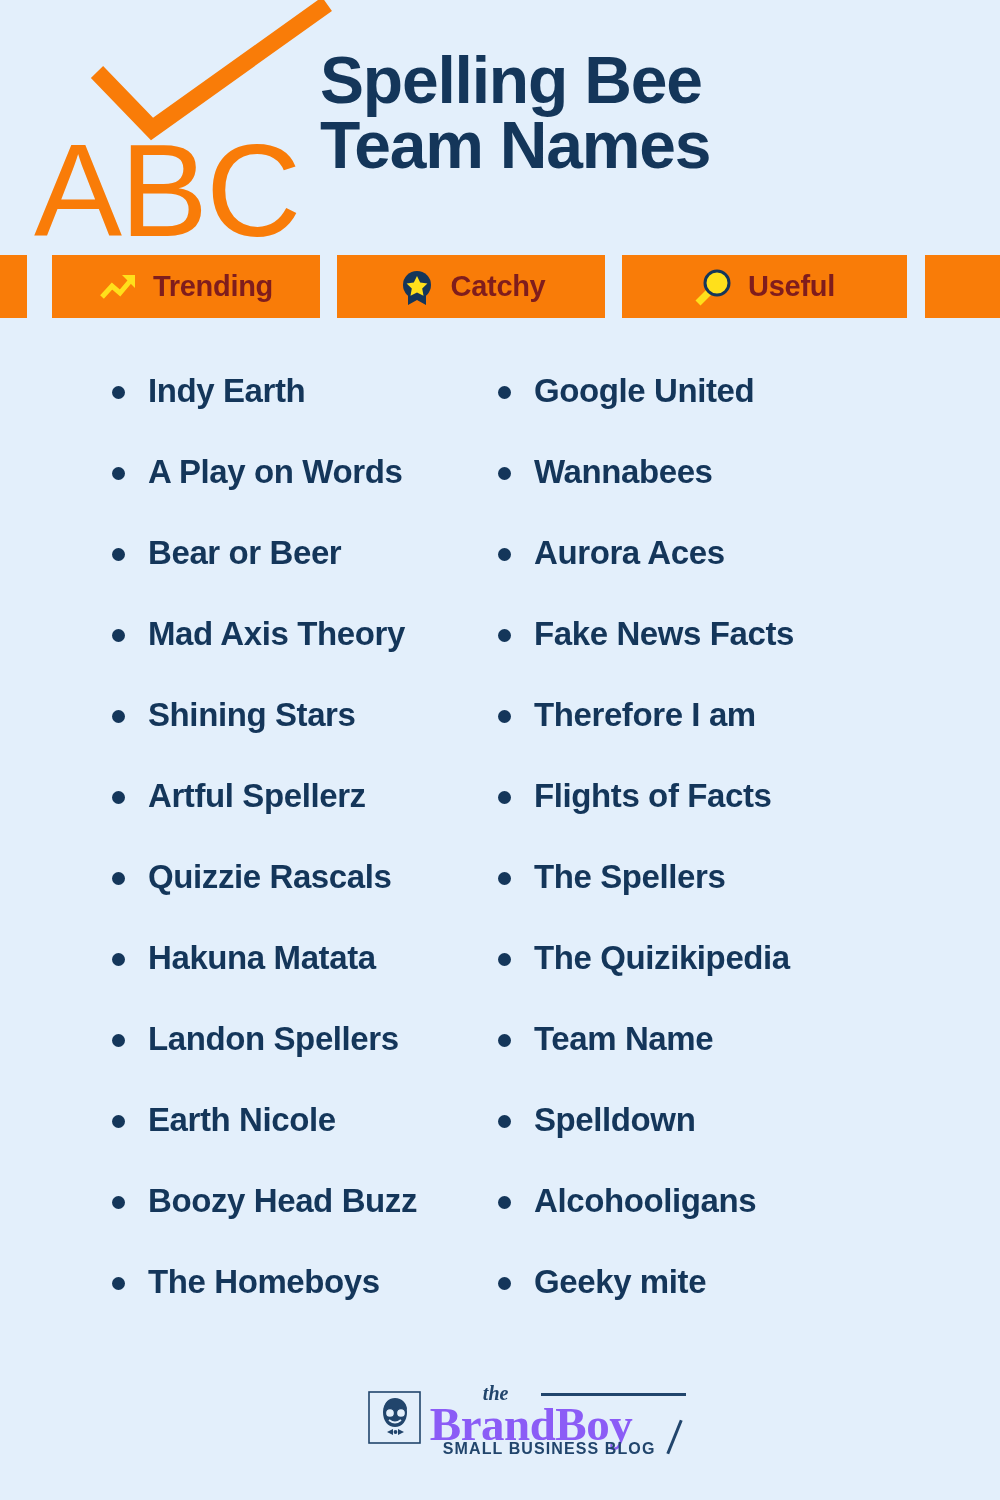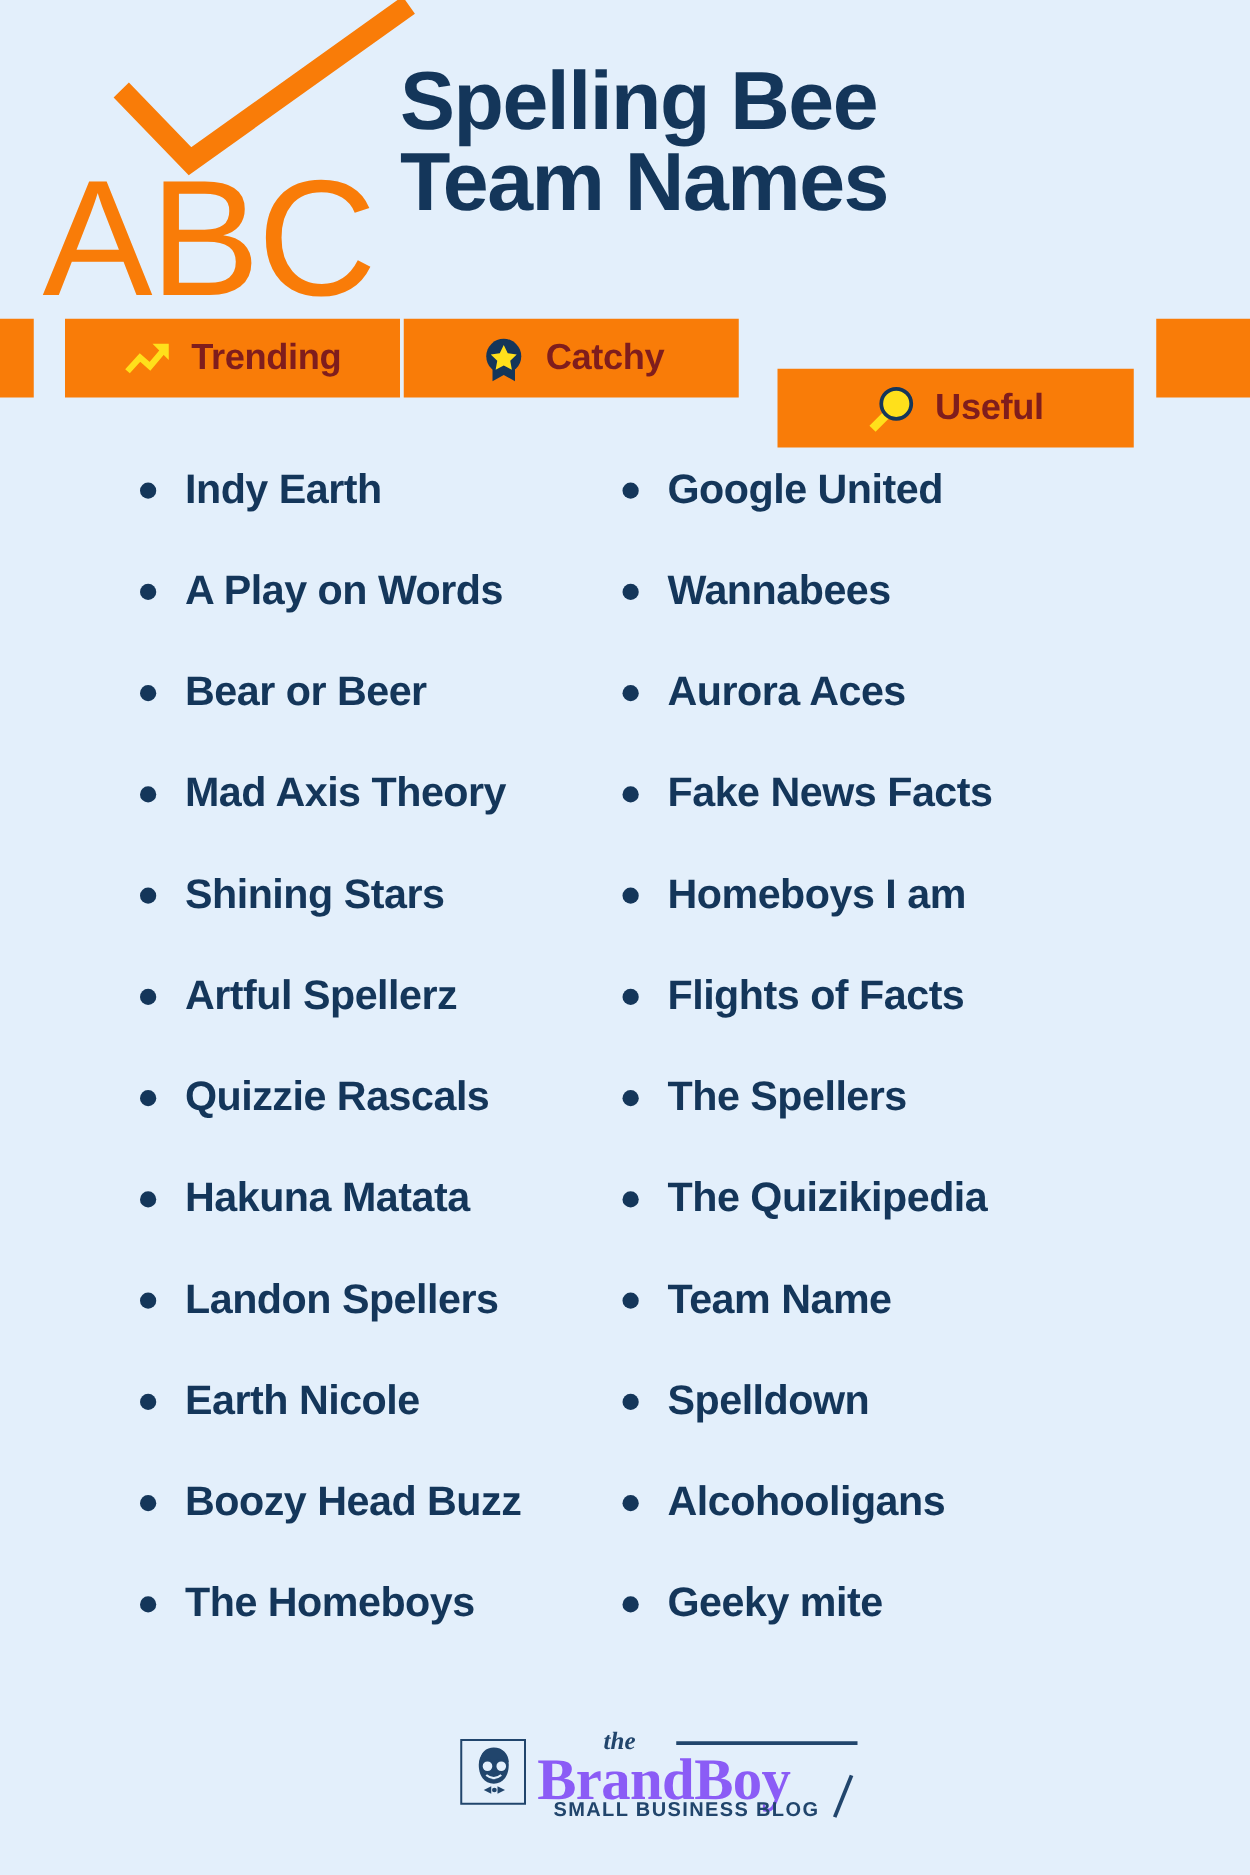--- a/index.html
+++ b/index.html
@@ -85,22 +85,22 @@
     top: 0;
     height: 63px;
     background: #f97c08;
     display: flex;
     align-items: center;
     justify-content: center;
     gap: 14px;
     box-sizing: border-box;
   }
   .badge-1 { left: 52px;  width: 268px; }
-  .badge-2 { left: 323px; width: 268px; }
-  .badge-3 { left: 622px; width: 285px; margin-top: 40px; }
+  .badge-2 { left: 337px; width: 268px; }
+  .badge-3 { left: 622px; width: 285px; }
 
   .badge-label {
     font-family: "Liberation Sans", sans-serif;
     font-size: 29px;
     font-weight: bold;
     color: #7f1d1d;
     letter-spacing: -0.3px;
     white-space: nowrap;
   }
   .badge-icon {
@@ -340,21 +340,21 @@
     <div class="list-item">
         <span class="bullet"></span>
         <span class="item-label">Aurora Aces</span>
       </div>
     <div class="list-item">
         <span class="bullet"></span>
         <span class="item-label">Fake News Facts</span>
       </div>
     <div class="list-item">
         <span class="bullet"></span>
-        <span class="item-label">Homeboys I am</span>
+        <span class="item-label">Therefore I am</span>
       </div>
     <div class="list-item">
         <span class="bullet"></span>
         <span class="item-label">Flights of Facts</span>
       </div>
     <div class="list-item">
         <span class="bullet"></span>
         <span class="item-label">The Spellers</span>
       </div>
     <div class="list-item">

